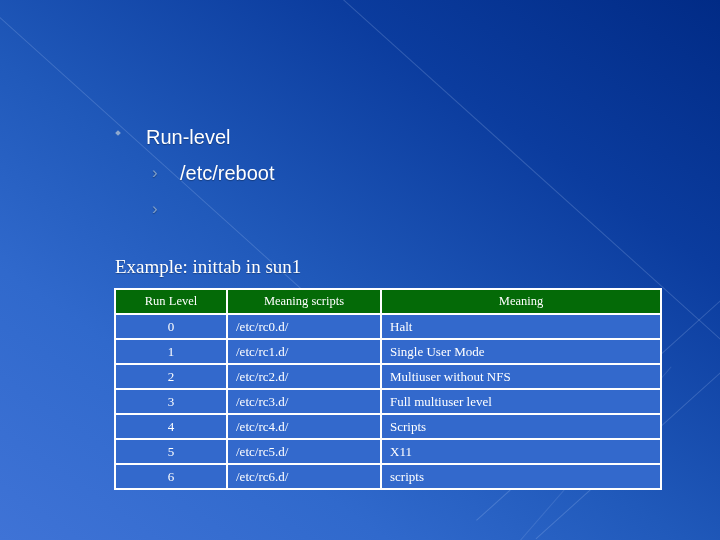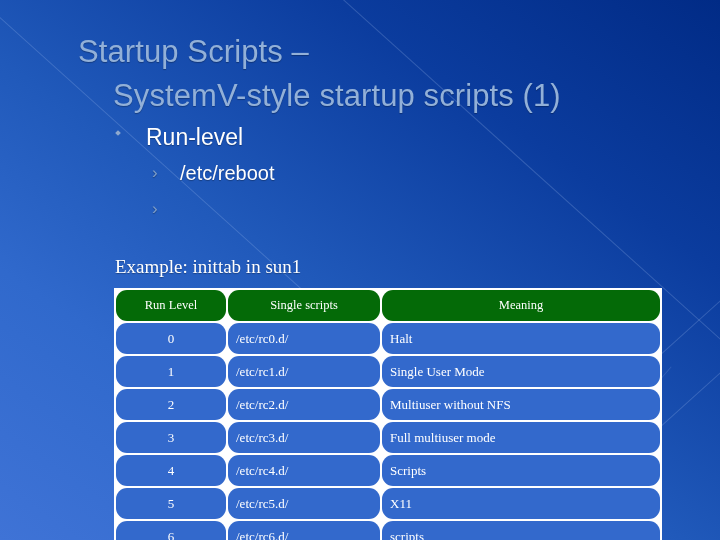--- a/index.html
+++ b/index.html
@@ -53,21 +53,21 @@
   
   #bullets {
     position: absolute;
     left: 112px;
     top: 122px;
     width: 580px;
   }
   .b1 {
     position: relative;
     color: #ffffff;
-    font-size: 23px;
+    font-size: 20px;
     line-height: 30px;
     padding-left: 34px;
     margin-bottom: 0;
     text-shadow: 0 1px 1px rgba(0,0,0,0.3);
   }
   .b1 .mk {
     position: absolute;
     left: 4px;
     top: 9px;
     width: 4px;
@@ -112,28 +112,27 @@
     top: 288px;
     width: 546px;
     border-collapse: separate;
     border-spacing: 2px;
     background: #ffffff;
     font-family: "Liberation Serif", serif;
     table-layout: fixed;
   }
   #inittab-table th,
   #inittab-table td {
-    height: 31px;
+    height: 23px;
     padding: 0 8px;
     color: #ffffff;
     font-weight: normal;
     font-size: 13px;
     white-space: nowrap;
     overflow: hidden;
-    border-radius: 11px;
   }
   #inittab-table thead th {
     background: #046a07;
     text-align: center;
     font-size: 12.5px;
   }
   #inittab-table tbody td {
     background: #3369cc;
   }
   #inittab-table tbody td.c-level { text-align: center; }
@@ -148,24 +147,20 @@
 <body>
 
 <div id="slide">
 
   <div class="streak s1"></div>
   <div class="streak s2"></div>
   <div class="streak s3"></div>
   <div class="streak s4"></div>
   <div class="streak s5"></div>
 
-  <div id="title">
-    <span class="l1">Startup Scripts –</span>
-    <span class="l2">SystemV-style startup scripts (1)</span>
-  </div>
 
   <div id="bullets">
     <div class="b1">
       <span class="mk"></span>
       <span>Run-level</span>
     </div>
     <div class="b2">
       <span class="mk">›</span>
       <span>/etc/reboot</span>
     </div>
@@ -178,21 +173,21 @@
 
   <table id="inittab-table">
     <colgroup>
       <col class="col-level">
       <col class="col-script">
       <col class="col-meaning">
     </colgroup>
     <thead>
       <tr>
         <th>Run Level</th>
-        <th>Single scripts</th>
+        <th>Meaning scripts</th>
         <th>Meaning</th>
       </tr>
     </thead>
     <tbody id="table-body">
       <tr>
         <td class="c-level">0</td>
         <td class="c-script">/etc/rc0.d/</td>
         <td class="c-meaning">Halt</td>
       </tr>
       <tr>
@@ -201,21 +196,21 @@
         <td class="c-meaning">Single User Mode</td>
       </tr>
       <tr>
         <td class="c-level">2</td>
         <td class="c-script">/etc/rc2.d/</td>
         <td class="c-meaning">Multiuser without NFS</td>
       </tr>
       <tr>
         <td class="c-level">3</td>
         <td class="c-script">/etc/rc3.d/</td>
-        <td class="c-meaning">Full multiuser mode</td>
+        <td class="c-meaning">Full multiuser level</td>
       </tr>
       <tr>
         <td class="c-level">4</td>
         <td class="c-script">/etc/rc4.d/</td>
         <td class="c-meaning">Scripts</td>
       </tr>
       <tr>
         <td class="c-level">5</td>
         <td class="c-script">/etc/rc5.d/</td>
         <td class="c-meaning">X11</td>

